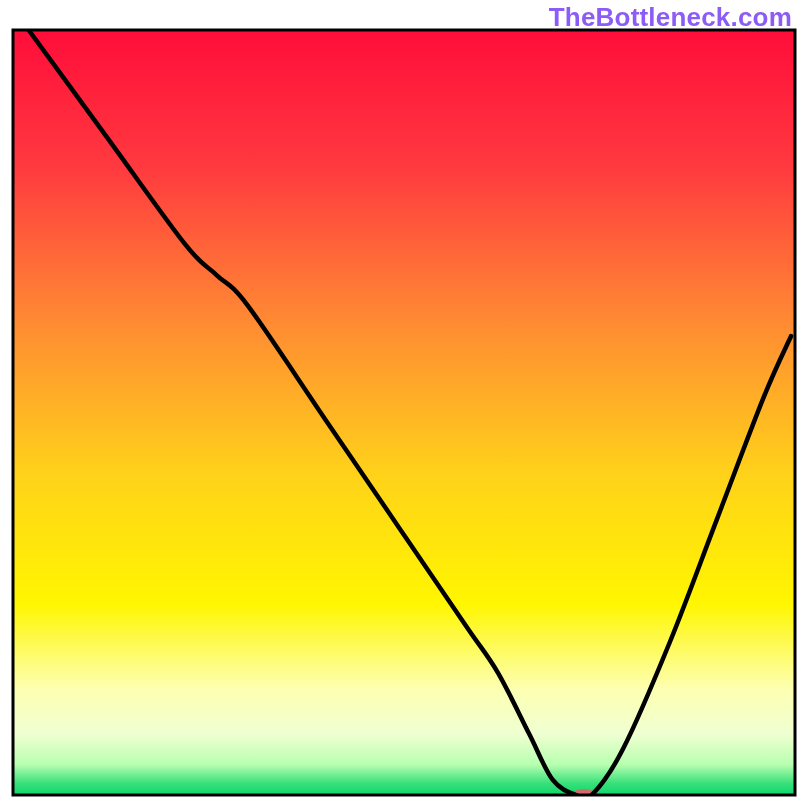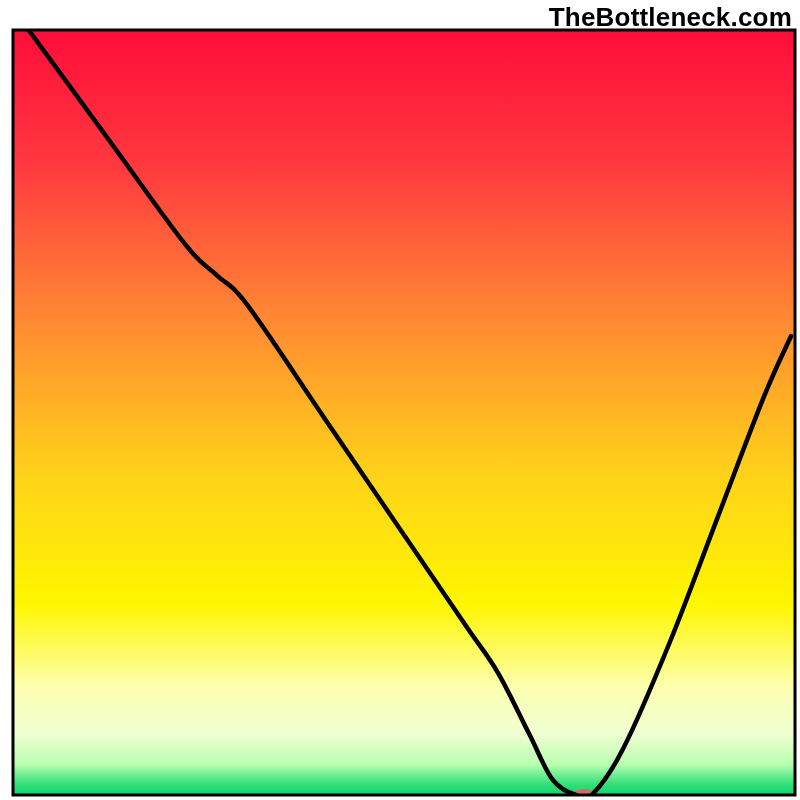--- a/index.html
+++ b/index.html
@@ -15,21 +15,21 @@
     position: relative;
     width: 800px;
     height: 800px;
   }
   .watermark {
     position: absolute;
     top: 2px;
     right: 8px;
     font-size: 26px;
     font-weight: 600;
-    color: #000000;
+    color: #8b5cf6;
     letter-spacing: 0.2px;
     z-index: 5;
   }
   svg.plot {
     position: absolute;
     left: 0;
     top: 0;
     width: 800px;
     height: 800px;
   }

